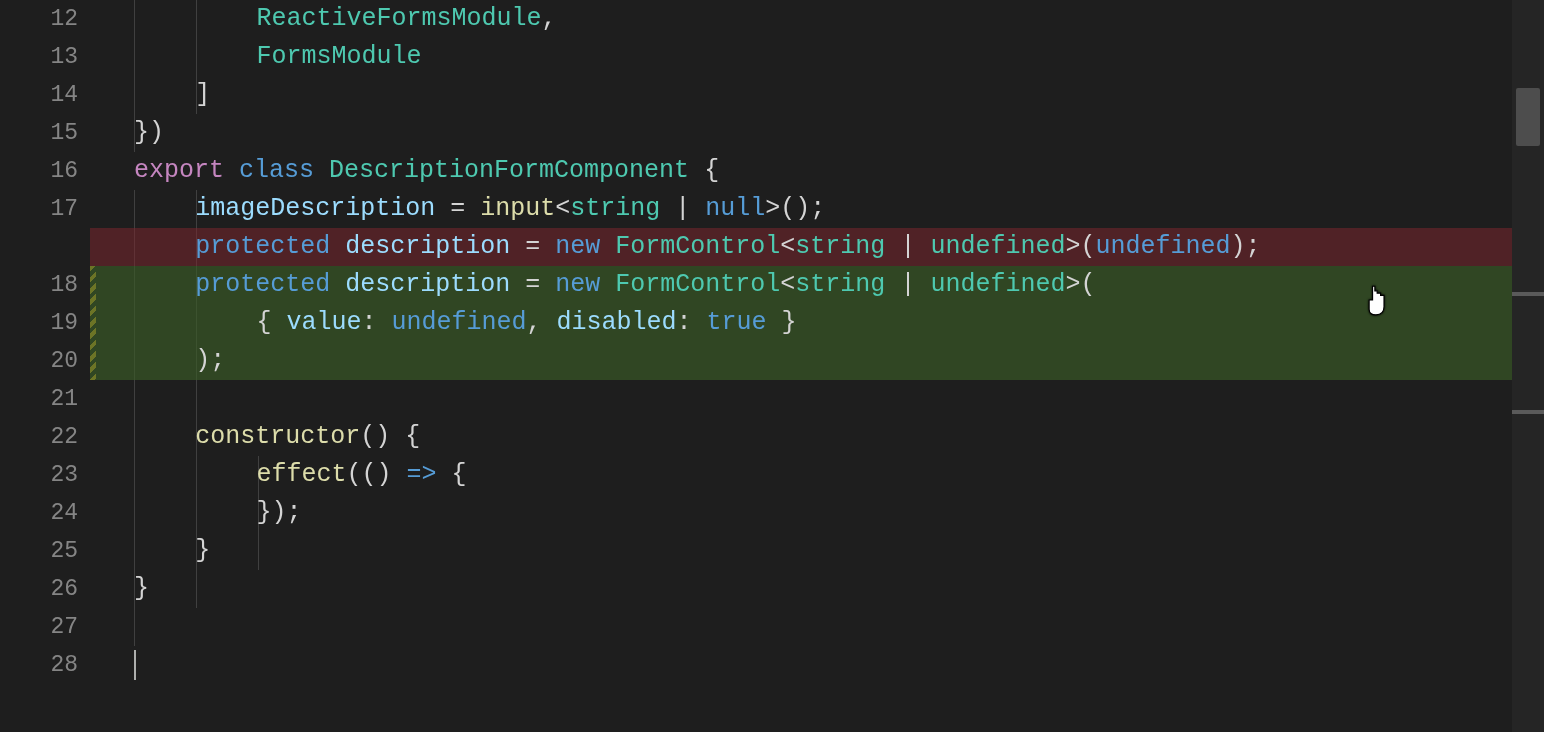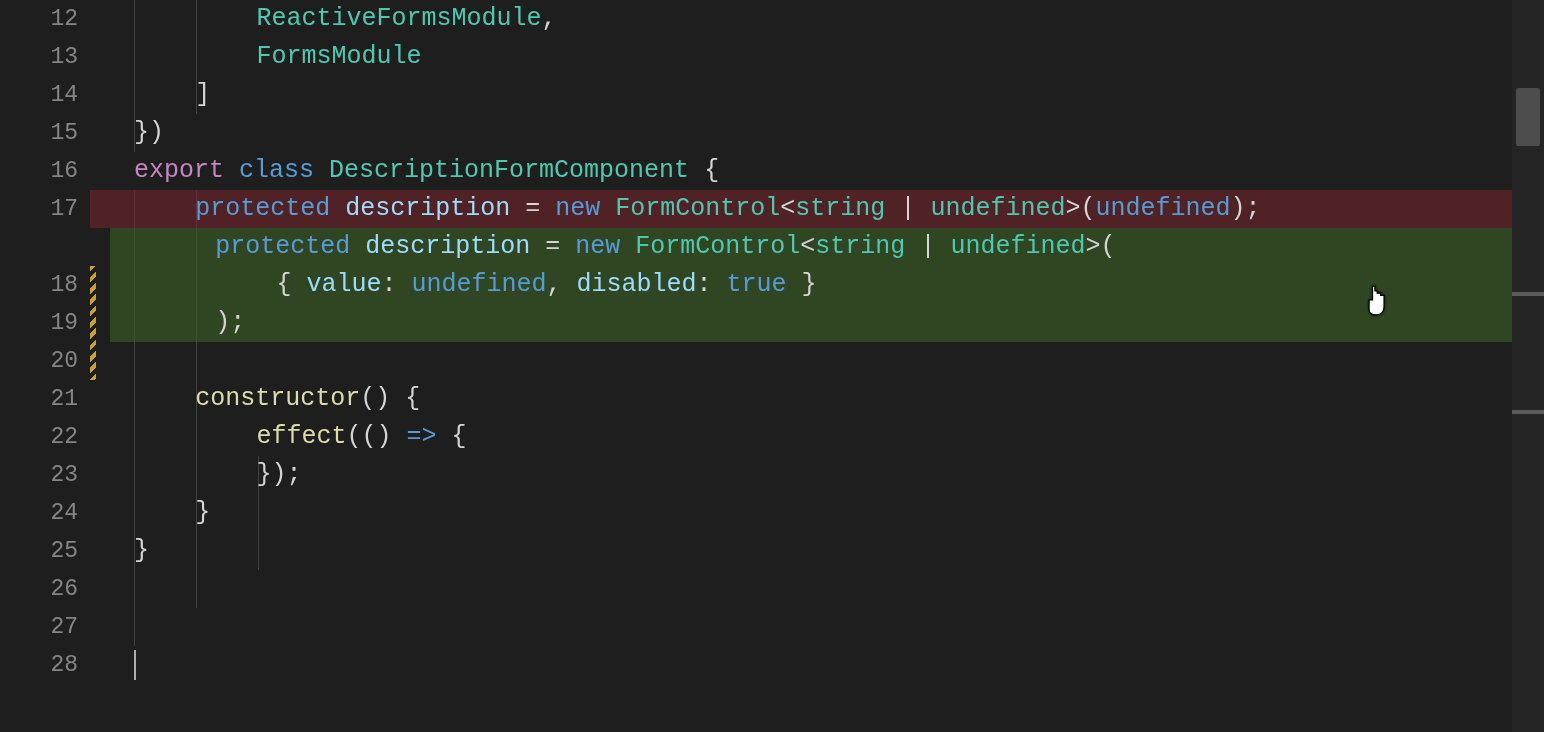--- a/index.html
+++ b/index.html
@@ -45,21 +45,20 @@
     line-height: 38px;
     white-space: pre;
     position: relative;
   }
   
   .bg-removed {
     background: rgba(122, 38, 46, 0.55);
   }
   .bg-added {
     background: rgba(58, 92, 38, 0.65);
-    margin-left: 20px;
   }
   
   .change-bar {
     position: absolute;
     left: 0px;
     width: 6px;
     background: repeating-linear-gradient(
       135deg,
       #c9a227 0 4px,
       #1e1e1e 4px 8px
@@ -184,20 +183,21 @@
       <div class="vguide" style="left:106px;top:190px;height:418px;"></div>
       <div class="vguide" style="left:168px;top:456px;height:114px;"></div>
     </div>
 
     <div class="code">
       <div class="line"><span style="display: inline-block; width: 166.4px;"></span><span class="ty">ReactiveFormsModule</span><span class="pl">,</span></div>
       <div class="line"><span style="display: inline-block; width: 166.4px;"></span><span class="ty">FormsModule</span></div>
       <div class="line"><span style="display: inline-block; width: 105.2px;"></span><span class="pl">]</span></div>
       <div class="line"><span style="display: inline-block; width: 44px;"></span><span class="pl">})</span></div>
       <div class="line"><span style="display: inline-block; width: 44px;"></span><span class="kp">export</span><span class="pl"> </span><span class="k">class</span><span class="pl"> </span><span class="ty">DescriptionFormComponent</span><span class="pl"> {</span></div>
+      <div class="line"><span style="display: inline-block; width: 105.2px;"></span><span class="id">imageDescription</span><span class="pl"> = </span><span class="fn">input</span><span class="pl">&lt;</span><span class="ty">string</span><span class="pl"> | </span><span class="k">null</span><span class="pl">&gt;();</span></div>
       <div class="line bg-removed"><span style="display: inline-block; width: 105.2px;"></span><span class="k">protected</span><span class="pl"> </span><span class="id">description</span><span class="pl"> = </span><span class="k">new</span><span class="pl"> </span><span class="ty">FormControl</span><span class="pl">&lt;</span><span class="ty">string</span><span class="pl"> | </span><span class="ty">undefined</span><span class="pl">&gt;(</span><span class="k">undefined</span><span class="pl">);</span></div>
       <div class="line bg-added"><span style="display: inline-block; width: 105.2px;"></span><span class="k">protected</span><span class="pl"> </span><span class="id">description</span><span class="pl"> = </span><span class="k">new</span><span class="pl"> </span><span class="ty">FormControl</span><span class="pl">&lt;</span><span class="ty">string</span><span class="pl"> | </span><span class="ty">undefined</span><span class="pl">&gt;(</span></div>
       <div class="line bg-added"><span style="display: inline-block; width: 166.4px;"></span><span class="pl">{ </span><span class="id">value</span><span class="pl">: </span><span class="k">undefined</span><span class="pl">, </span><span class="id">disabled</span><span class="pl">: </span><span class="lit">true</span><span class="pl"> }</span></div>
       <div class="line bg-added"><span style="display: inline-block; width: 105.2px;"></span><span class="pl">);</span></div>
       <div class="line"><span style="display: inline-block; width: 44px;"></span></div>
       <div class="line"><span style="display: inline-block; width: 105.2px;"></span><span class="fn">constructor</span><span class="pl">() {</span></div>
       <div class="line"><span style="display: inline-block; width: 166.4px;"></span><span class="fn">effect</span><span class="pl">(() </span><span class="k">=&gt;</span><span class="pl"> {</span></div>
       <div class="line"><span style="display: inline-block; width: 166.4px;"></span><span class="pl">});</span></div>
       <div class="line"><span style="display: inline-block; width: 105.2px;"></span><span class="pl">}</span></div>
       <div class="line"><span style="display: inline-block; width: 44px;"></span><span class="pl">}</span></div>

